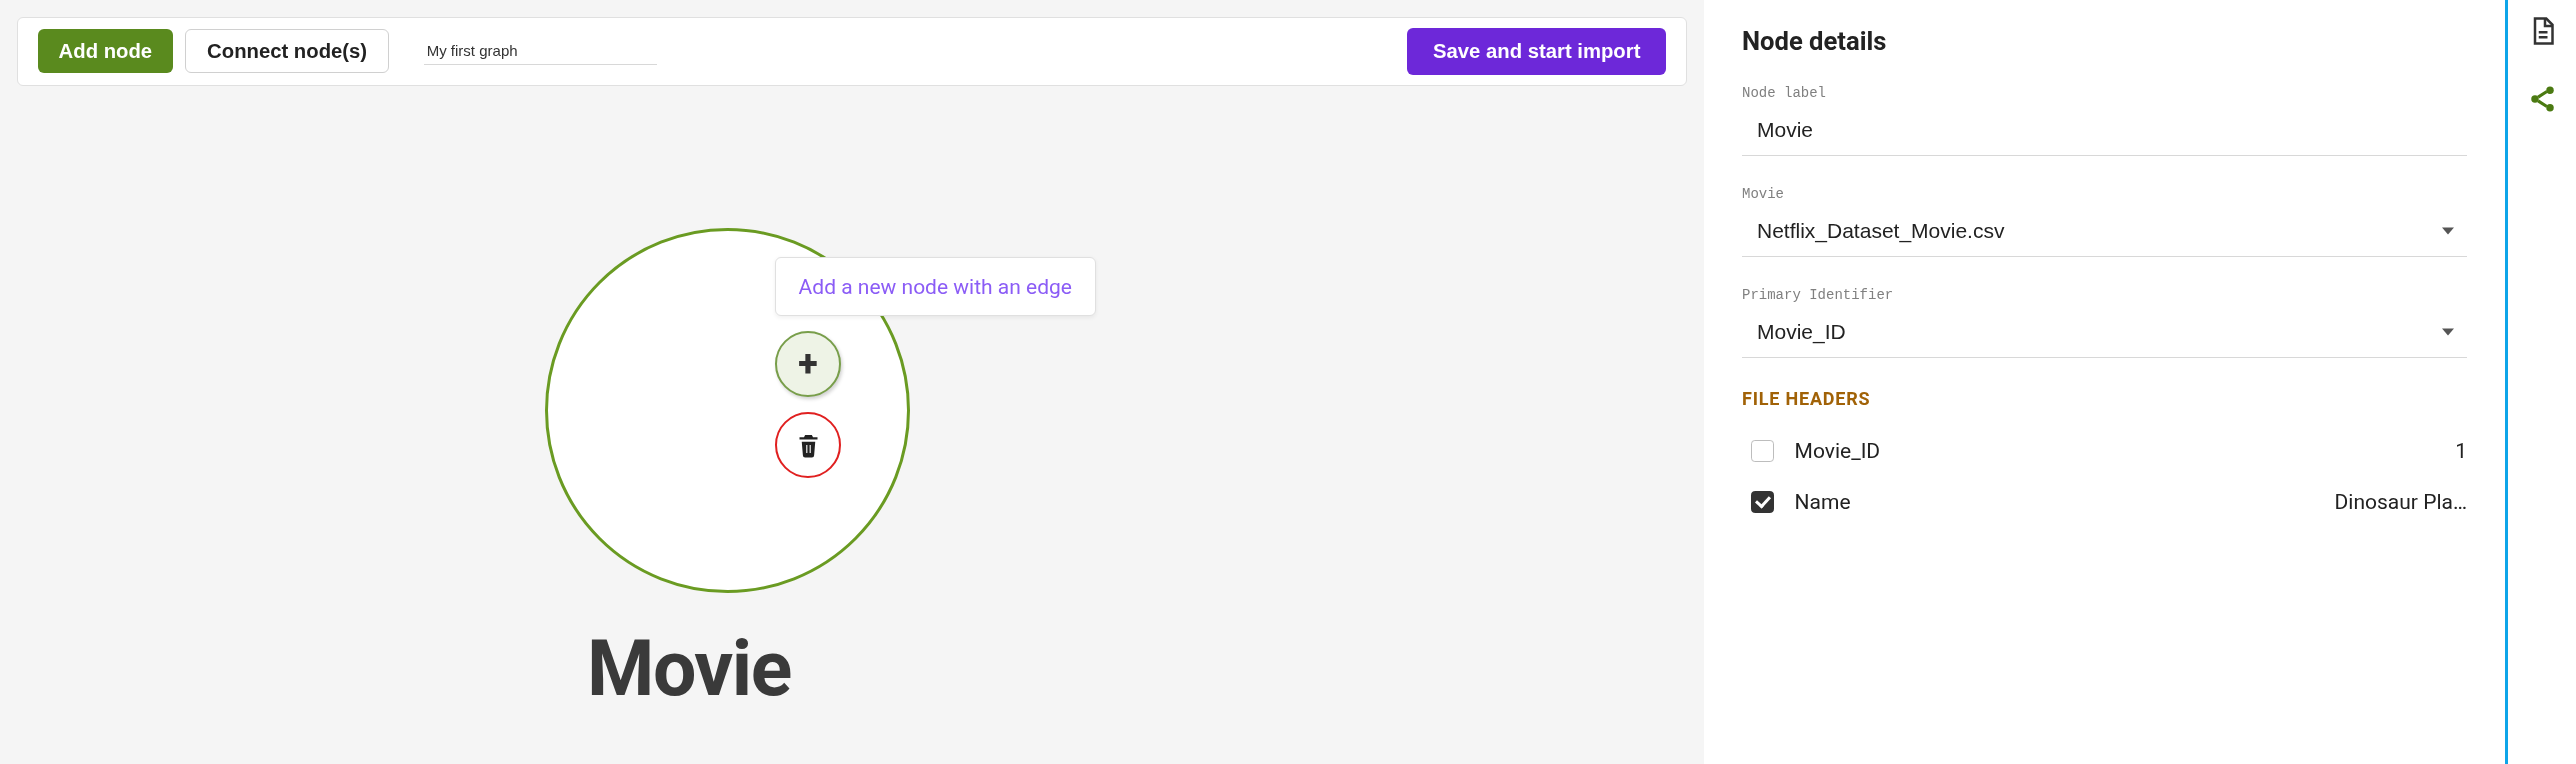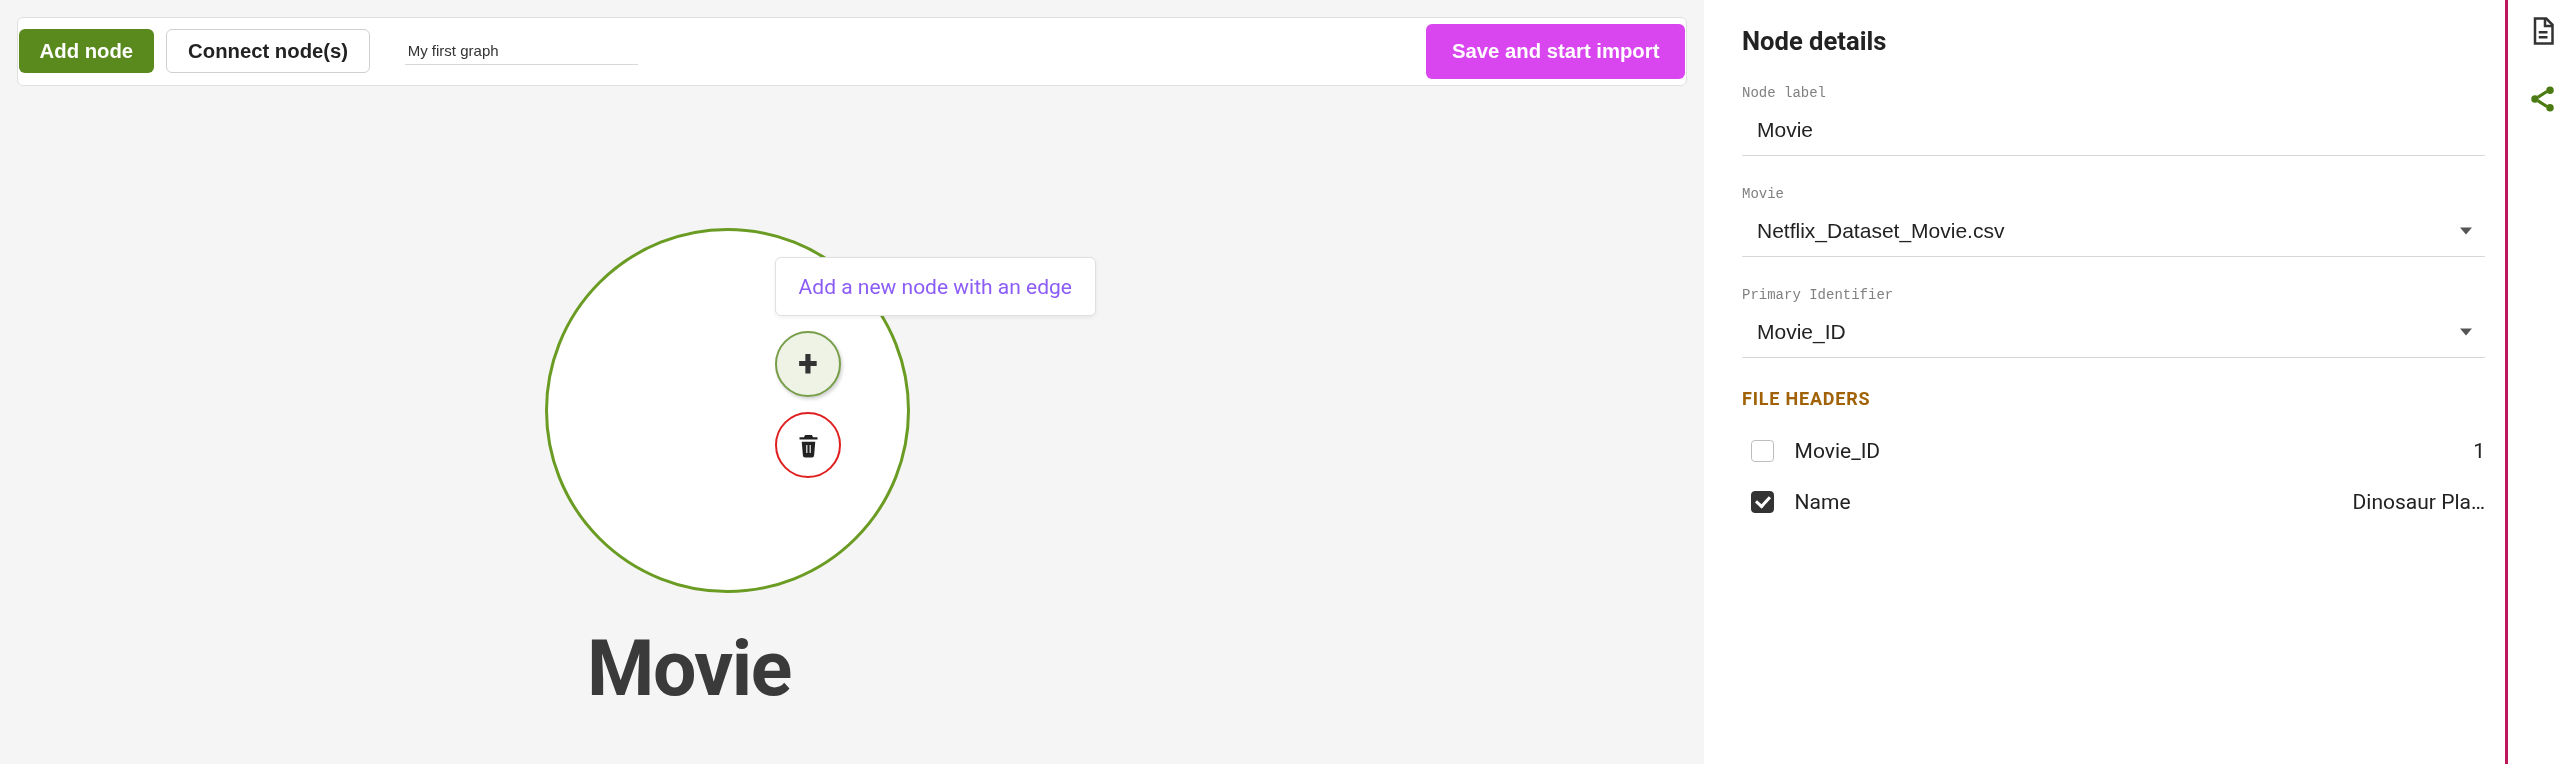--- a/index.html
+++ b/index.html
@@ -19,43 +19,43 @@
     height: 764px;
   }
   .canvas-area {
     flex: 0 0 1704px;
     position: relative;
     background: #f5f5f5;
   }
   .details-panel {
     flex: 1;
     background: #ffffff;
-    border-right: 3px solid #be185d;
-    padding: 26px 20px 0 38px;
+    border-right: 3px solid #0ea5e9;
+    padding: 26px 38px 0 38px;
     position: relative;
   }
   .rightbar {
     flex: 0 0 68px;
     background: #ffffff;
     position: relative;
   }
 
   
   .toolbar {
     position: absolute;
     top: 16.6px;
     left: 16.6px;
     right: 16.6px;
     height: 69px;
     background: #ffffff;
     border: 0.8px solid #e0e0e0;
     border-radius: 6px;
     display: flex;
     align-items: center;
-    padding: 0 1px;
+    padding: 0 20px;
     gap: 12px;
   }
   .btn {
     height: 44px;
     padding: 0 21px;
     border-radius: 6px;
     font-size: 20.3px;
     font-weight: 600;
     display: inline-flex;
     align-items: center;
@@ -66,24 +66,24 @@
   .btn-primary {
     background: #5a8a1e;
     color: #ffffff;
   }
   .btn-secondary {
     background: #ffffff;
     color: #222;
     border: 1.5px solid #d0d0d0;
   }
   .btn-save {
-    background: #d946ef;
+    background: #6d28d9;
     color: #ffffff;
     margin-left: auto;
-    height: 55px;
+    height: 47px;
     padding: 0 26px;
   }
   .graph-name {
     margin-left: 22.6px;
     font-size: 15px;
     color: #333;
     border: none;
     border-bottom: 1.5px solid #d8d8d8;
     padding: 4.5px 3px;
     width: 233px;

